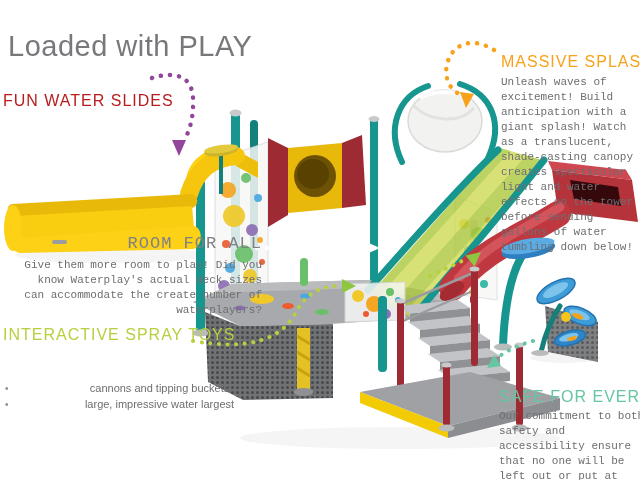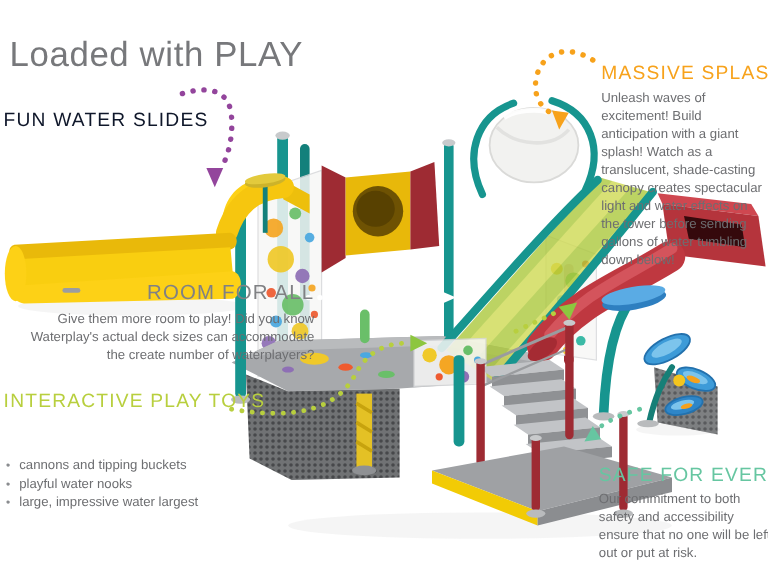--- a/index.html
+++ b/index.html
@@ -1,32 +1,32 @@
 <!DOCTYPE html>
 <html><head>
 <meta charset="utf-8">
 <style>
   html,body{margin:0;padding:0;background:#fff;}
   #page{position:relative;width:640px;height:480px;background:#ffffff;overflow:hidden;
         font-family:"Liberation Sans",sans-serif;color:#6d6e71;}
   .abs{position:absolute;}
   #title{left:8px;top:30px;font-size:29px;color:#77787b;letter-spacing:0.5px;font-weight:400;}
   .head{font-size:16px;letter-spacing:1px;font-weight:400;white-space:nowrap;}
-  .body{font-size:11px;line-height:15px;color:#6d6e71;}
-  #fws-head{left:3px;top:92px;color:#0f172a;}
+  .body{font-size:11px;line-height:15px;color:#6d6e71;font-family:Liberation Mono, monospace;}
+  #fws-head{left:3px;top:92px;color:#b91c1c;}
   #fws-body{left:3px;top:115px;width:176px;}
   #ms-head{left:501px;top:53px;color:#f7a21b;}
   #ms-body{left:501px;top:75px;width:140px;}
   #rfa-wrap{left:18px;top:234px;width:244px;text-align:right;}
-  #rfa-head{color:#808184;font-size:17px;}
+  #rfa-head{color:#808184;font-size:17px;font-family:Liberation Mono, monospace;}
   #rfa-body{margin-top:5px;}
   #ist-head{left:3px;top:326px;color:#b8cf3e;}
   #ist-body{left:3px;top:349px;width:305px;}
   #ist-list{left:3px;top:381px;width:300px;margin:0;padding:0;list-style:none;}
-  #ist-list li{font-size:11px;line-height:15.5px;padding-left:13px;position:relative;}
+  #ist-list li{font-size:11px;line-height:15.5px;padding-left:13px;position:relative;text-align:center;}
   #ist-list li::before{content:"\2022";position:absolute;left:2px;top:0;color:#8a8c8f;font-size:10px;}
   #sfe-head{left:499px;top:388px;color:#66c6a1;}
   #sfe-body{left:499px;top:409px;width:146px;}
   svg{position:absolute;left:0;top:0;}
 </style>
 </head>
 <body>
 
 <div id="page">
 
@@ -260,23 +260,22 @@
   <div id="fws-head" class="abs head">FUN WATER SLIDES</div>
 
   <div id="ms-head" class="abs head">MASSIVE SPLASHES</div>
   <div id="ms-body" class="abs body">Unleash waves of excitement! Build anticipation with a giant splash! Watch as a translucent, shade-casting canopy creates spectacular light and water effects on the tower before sending gallons of water tumbling down below!</div>
 
   <div id="rfa-wrap" class="abs">
     <div id="rfa-head" class="head">ROOM FOR ALL</div>
     <div id="rfa-body" class="body">Give them more room to play! Did you know Waterplay's actual deck sizes can accommodate the create number of waterplayers?</div>
   </div>
 
-  <div id="ist-head" class="abs head">INTERACTIVE PLAY TOYS</div>
+  <div id="ist-head" class="abs head">INTERACTIVE SPRAY TOYS</div>
   <ul id="ist-list" class="abs">
     <li>cannons and tipping buckets</li>
-    <li>playful water nooks</li>
     <li>large, impressive water largest</li>
   </ul>
 
   <div id="sfe-head" class="abs head">SAFE FOR EVERYONE</div>
   <div id="sfe-body" class="abs body">Our commitment to both safety and accessibility ensure that no one will be left out or put at risk.</div>
 
 </div>
 
 </body></html>

